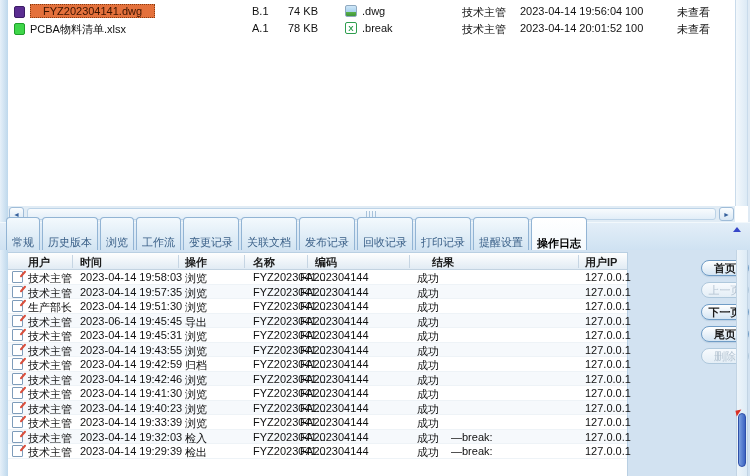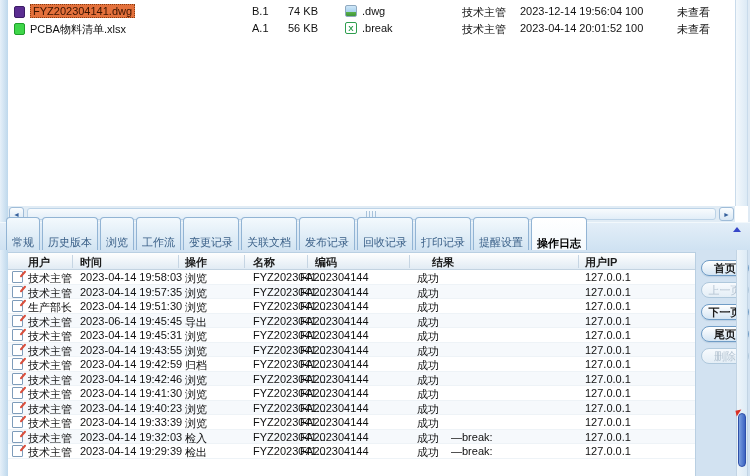--- a/index.html
+++ b/index.html
@@ -9,21 +9,21 @@
   .right-strip{position:absolute;right:0;top:0;width:2px;height:476px;background:#dfeaf4}
 
   
   .file-panel{position:absolute;left:8px;top:0;width:727px;height:206px;background:#fff}
   .file-row{position:absolute;left:0;width:100%;height:17px}
   .file-row .c{position:absolute;top:2px;white-space:nowrap}
   .doc-icon{position:absolute;left:6px;top:3px;width:11px;height:12px;border-radius:2px}
   .doc-icon.ic-purple{background:#5b2d91;border:1px solid #3d1d66}
   .doc-icon.ic-green{background:#3fd64a;border:1px solid #1f9e2a}
   .fname{left:22px}
-  .fname .sel{background:#e4713c;color:#3c1400;border:1px dotted #8a3c10;padding:0 2px}
+  .fname .sel{background:#e4713c;color:#3c1400;border:1px dotted #8a3c10;padding:0 12px}
   .fver{left:244px}
   .fsize{left:280px}
   .ficon{position:absolute;top:2px;left:337px;width:12px;height:12px;border-radius:2px}
   .ficon.ic-image{border:1px solid #8fa9c0;background:linear-gradient(180deg,#cfe7f8 0%,#a9d2ef 55%,#5cb34d 56%,#3f9638 100%)}
   .ficon.ic-excel{border:1px solid #2e9e4f;background:#fff;display:flex;align-items:center;justify-content:center;color:#2e9e4f;font-size:8px;font-weight:bold}
   .fext{left:354px}
   .fowner{left:454px}
   .ftime{left:512px}
   .fscore{left:617px}
   .fstatus{left:669px}
@@ -41,21 +41,21 @@
   
   .tabbar{position:absolute;left:0;top:222px;width:750px;height:28px;background:linear-gradient(#e3eef8,#cfe2f2);display:flex;align-items:flex-end;padding-left:6px;border-top:1px solid #f2f8fc}
   .tab{height:19px;line-height:17px;padding:16px 5px;margin-right:2px;border:1px solid #92b4d4;border-bottom:none;border-radius:4px 4px 0 0;background:linear-gradient(#f3f9fd,#d2e4f2);color:#3a6088;font-size:11px;white-space:nowrap;cursor:default}
   .tab.active{background:linear-gradient(#ffffff,#f4f9fd);color:#000;font-weight:bold;height:21px;line-height:19px}
   .mini-up{position:absolute;left:733px;top:227px;width:0;height:0;border-left:4px solid transparent;border-right:4px solid transparent;border-bottom:5px solid #3646c8}
 
   
   .lower{position:absolute;left:8px;top:250px;width:742px;height:226px;background:#d2e2f1}
 
   
-  .logtable{position:absolute;left:0;top:2px;width:688px;height:224px;background:#fff;border-top:1px solid #b9cfe2;border-right:1px solid #b9cfe2}
+  .logtable{position:absolute;left:0;top:2px;width:620px;height:224px;background:#fff;border-top:1px solid #b9cfe2;border-right:1px solid #b9cfe2}
   .loghead{position:relative;height:17px;background:linear-gradient(#fefefe,#e1ebf4);border-bottom:1px solid #c3d3e1;font-weight:bold;color:#1c1c1c}
   .loghead span{position:absolute;top:2px;white-space:nowrap}
   .hsep{position:absolute;top:2px;width:1px;height:13px;background:#c6d5e3}
   .logbody{position:relative}
   .logrow{position:relative;height:14.5px;border-bottom:1px solid #eef3f7;background:#fff}
   .logbody div.logrow:nth-of-type(even){background:#f6f9fc}
   .logrow span{position:absolute;top:1px;white-space:nowrap}
   .edit-icon{position:absolute;left:4px;top:1px;width:11px;height:12px;background:#fff;border:1px solid #7e9cba;border-radius:1px}
   .edit-icon::after{content:"";position:absolute;right:-2px;top:-2px;width:2px;height:8px;background:#d94f3d;transform:rotate(42deg);border-radius:1px}
   .lc-user{left:20px}.lc-time{left:72px}.lc-op{left:177px}.lc-name{left:245px}.lc-code{left:292px}.lc-result{left:409px}.lc-note{left:443px}.lc-ip{left:577px}
@@ -80,30 +80,30 @@
 <div class="file-panel">
 
     <div class="file-row" style="top: 3px;">
       <span class="doc-icon ic-purple"></span>
       <span class="c fname"><span class="sel">FYZ202304141.dwg</span></span>
       <span class="c fver">B.1</span>
       <span class="c fsize">74 KB</span>
       <span class="ficon ic-image"></span>
       <span class="c fext">.dwg</span>
       <span class="c fowner">技术主管</span>
-      <span class="c ftime">2023-12-14 19:56:04</span>
+      <span class="c ftime">2023-04-14 19:56:04</span>
       <span class="c fscore">100</span>
       <span class="c fstatus">未查看</span>
     </div>
 
     <div class="file-row" style="top: 20px;">
       <span class="doc-icon ic-green"></span>
       <span class="c fname"><span>PCBA物料清单.xlsx</span></span>
       <span class="c fver">A.1</span>
-      <span class="c fsize">56 KB</span>
+      <span class="c fsize">78 KB</span>
       <span class="ficon ic-excel">X</span>
       <span class="c fext">.break</span>
       <span class="c fowner">技术主管</span>
       <span class="c ftime">2023-04-14 20:01:52</span>
       <span class="c fscore">100</span>
       <span class="c fstatus">未查看</span>
     </div>
   </div>
 
 <div class="vscroll-top"></div>

